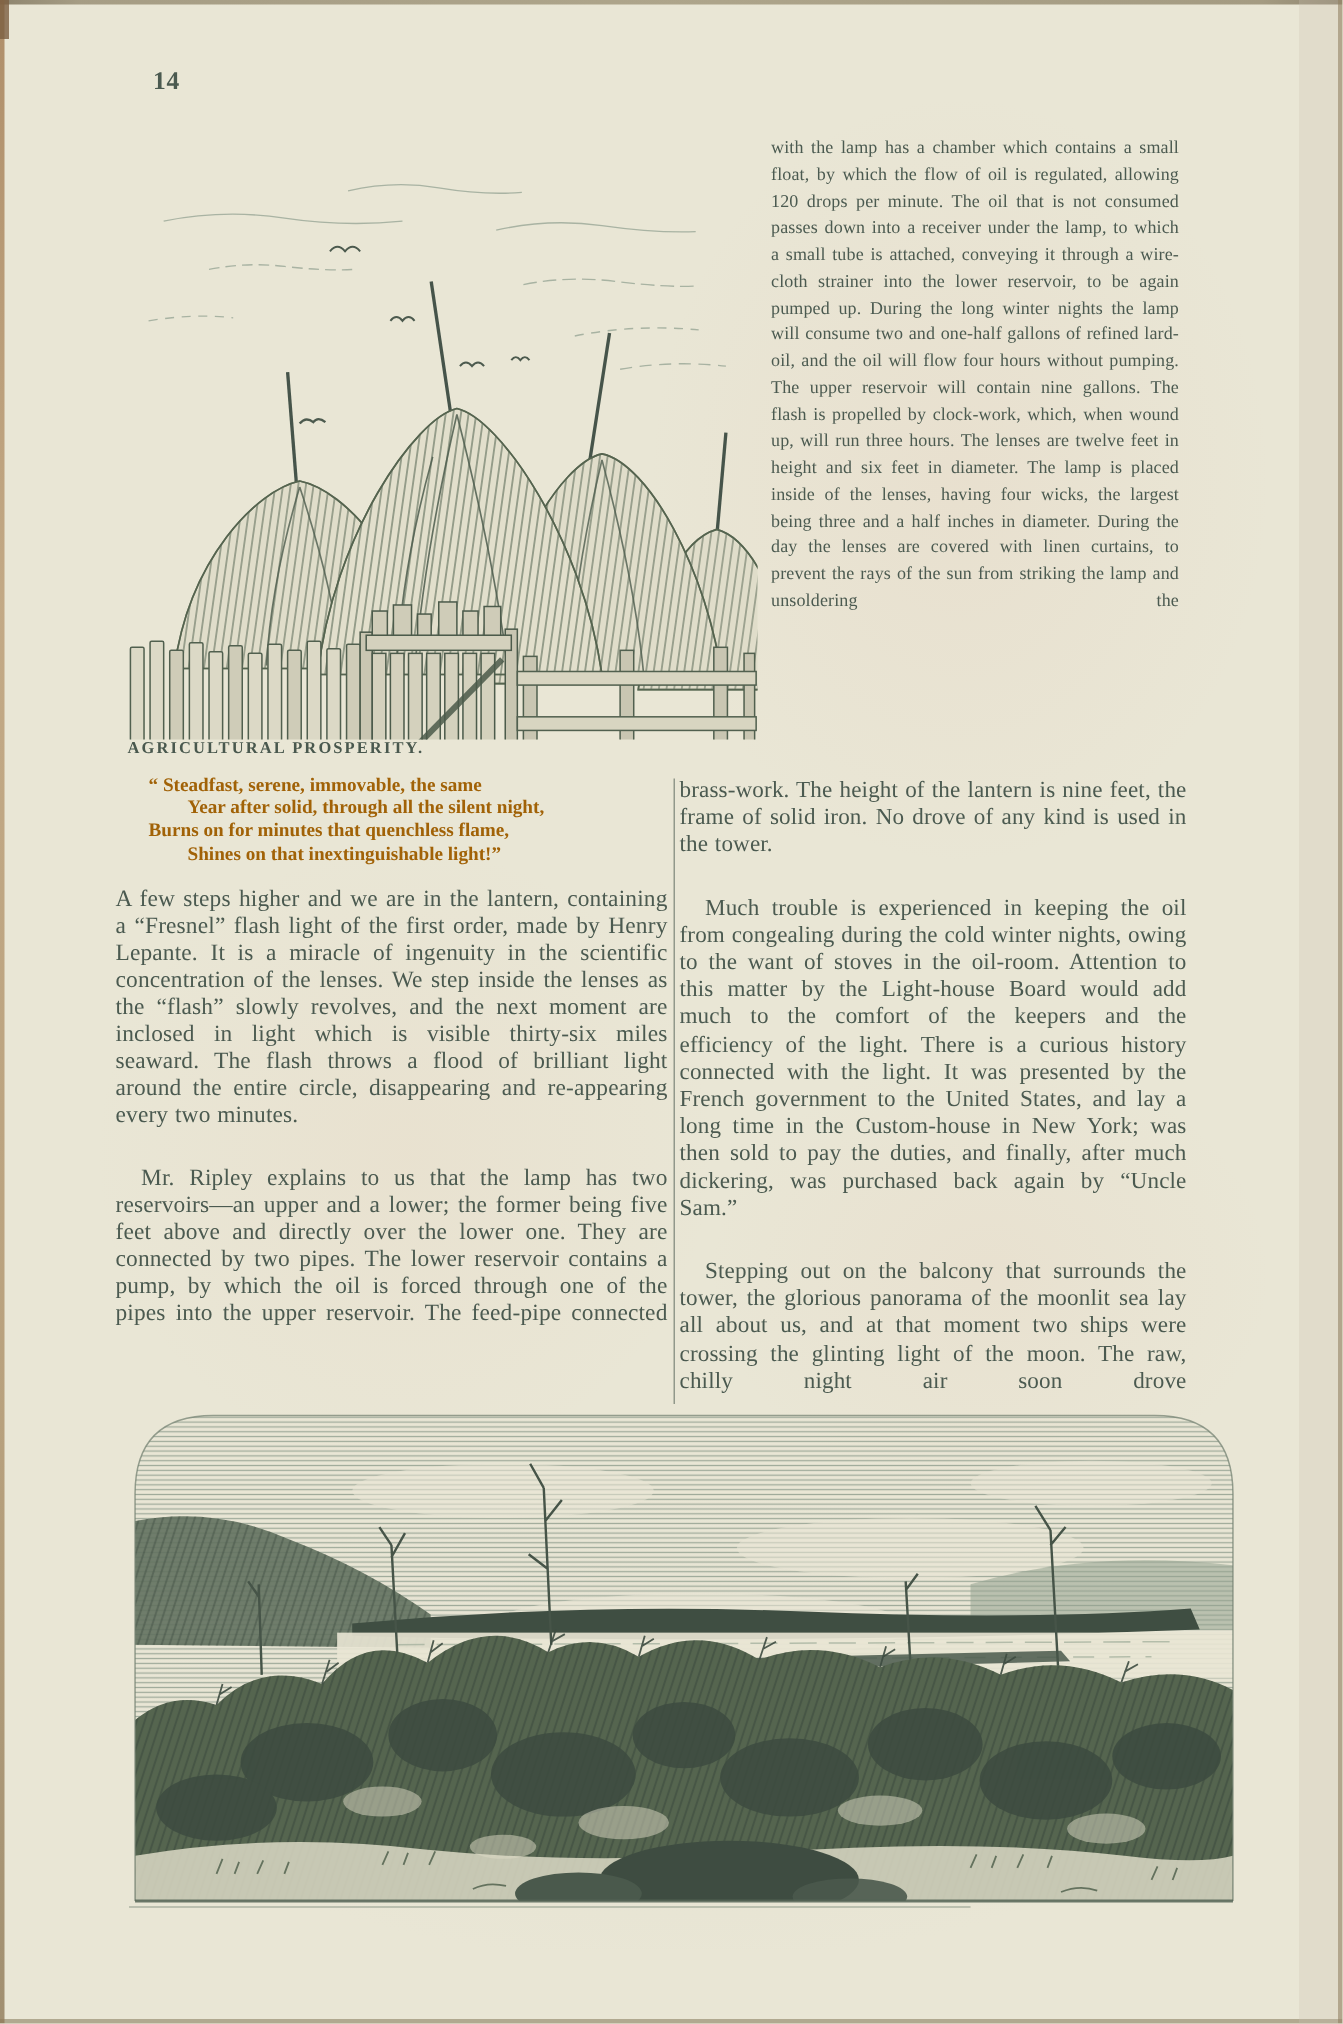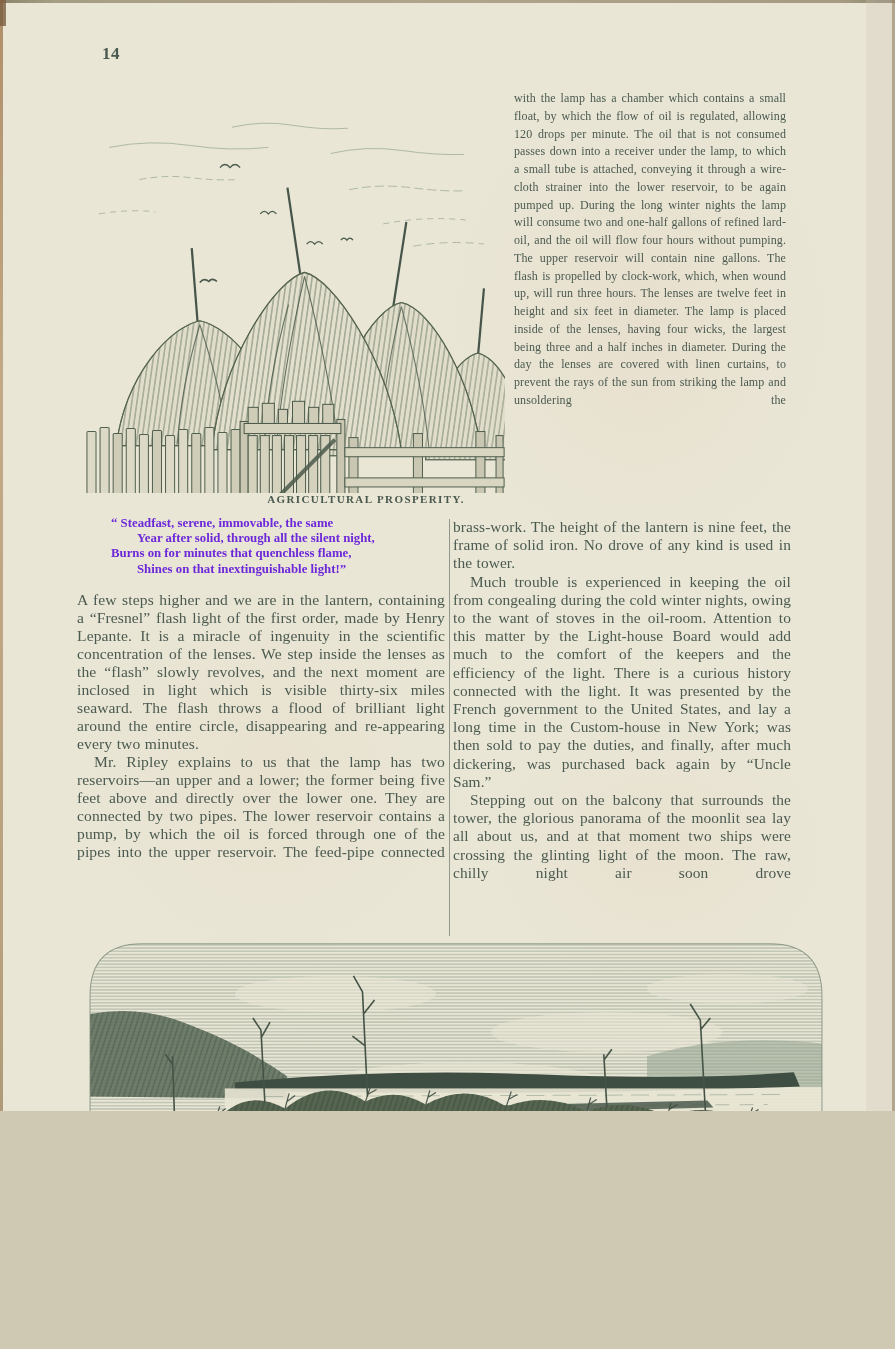--- a/index.html
+++ b/index.html
@@ -1,17 +1,17 @@
 <!DOCTYPE html>
 <html><head>
 <meta charset="utf-8">
 <style>
   html,body{margin:0;padding:0;background:#cfc9b4;}
   .page{
-    position:relative; width:895px; height:1111px; overflow:hidden;
+    position:relative; width:895px; height:1349px; overflow:hidden;
     background:#e9e6d5;
     font-family:"Liberation Serif","DejaVu Serif",serif;
     color:#4b5a50;
   }
   
   .tint{position:absolute;pointer-events:none;}
   .t1{left:430px;top:60px;width:420px;height:520px;background:radial-gradient(ellipse at center, rgba(226,178,160,.12), rgba(226,178,160,0) 70%);}
   .t2{left:60px;top:560px;width:420px;height:420px;background:radial-gradient(ellipse at center, rgba(228,184,160,.10), rgba(228,184,160,0) 70%);}
   .t3{left:470px;top:700px;width:380px;height:300px;background:radial-gradient(ellipse at center, rgba(226,178,160,.10), rgba(226,178,160,0) 70%);}
   .t4{left:100px;top:1000px;width:700px;height:300px;background:radial-gradient(ellipse at center, rgba(223,220,205,.5), rgba(223,220,205,0) 75%);}
@@ -23,38 +23,38 @@
   .edge-right-band{position:absolute;left:866px;top:0;width:26px;height:1349px;background:rgba(205,193,178,.28);}
   .corner-tl{position:absolute;left:0;top:0;width:6px;height:26px;background:#7c5f41;opacity:.8;}
 
   .pageno{position:absolute;left:102px;top:44px;font-size:17px;font-weight:bold;letter-spacing:.5px;}
 
   .engraving{position:absolute;}
   .eng1{left:80px;top:95px;width:425px;height:398px;}
   .eng2{left:84px;top:931px;width:744px;height:344px;}
   .engraving svg{display:block;width:100%;height:100%;}
 
-  .caption{position:absolute;text-align:right;font-size:11px;font-weight:bold;letter-spacing:1.4px;color:#49584e;}
+  .caption{position:absolute;text-align:left;font-size:11px;font-weight:bold;letter-spacing:1.4px;color:#49584e;}
   .cap1{left:85px;top:493px;width:380px;}
   .cap2{left:85px;top:1279px;width:742px;font-size:10.5px;}
 
-  .poem{position:absolute;left:111px;top:516px;width:356px;font-size:12.8px;font-weight:bold;line-height:15.2px;color:#6d28d9;}
+  .poem{position:absolute;left:99px;top:516px;width:356px;font-size:12.8px;font-weight:bold;line-height:15.2px;color:#a16207;}
   .poem div{white-space:nowrap;}
   .poem .pi{padding-left:26px;}
 
   .colblock{position:absolute;}
   .lcol{left:77px;top:591px;width:368px;}
   .rcol-top{left:514px;top:90px;width:272px;}
   .rcol-low{left:453px;top:518px;width:338px;}
 
   p.body{margin:0;text-align:justify;font-size:15.6px;line-height:18px;letter-spacing:.1px;word-spacing:.5px;}
   .rcol-top p.body{font-size:12px;line-height:17.75px;font-family:Liberation Serif, serif;}
   .rcol-low p.body{font-size:15.4px;line-height:18.2px;}
   p.jlast{text-align-last:justify;}
-  p.indent{text-indent:17px;}
+  p.indent{text-indent:17px;margin-top:24px;}
 
   .divider{position:absolute;left:449px;top:519px;width:1px;height:417px;background:rgba(73,88,78,.55);}
 </style>
 </head>
 <body>
 
 <div class="page">
 
   <div class="tint t1"></div>
   <div class="tint t2"></div>

